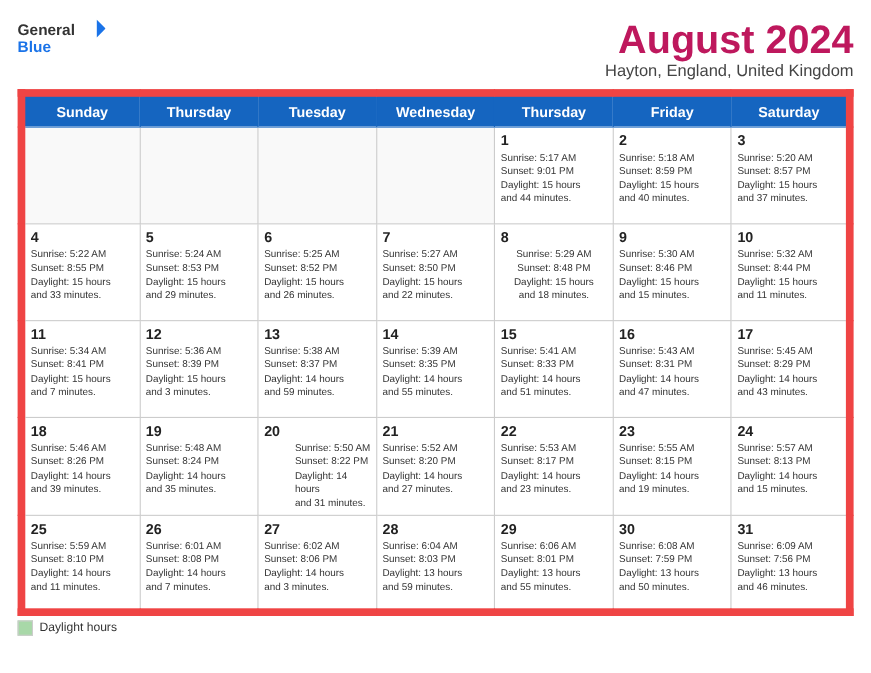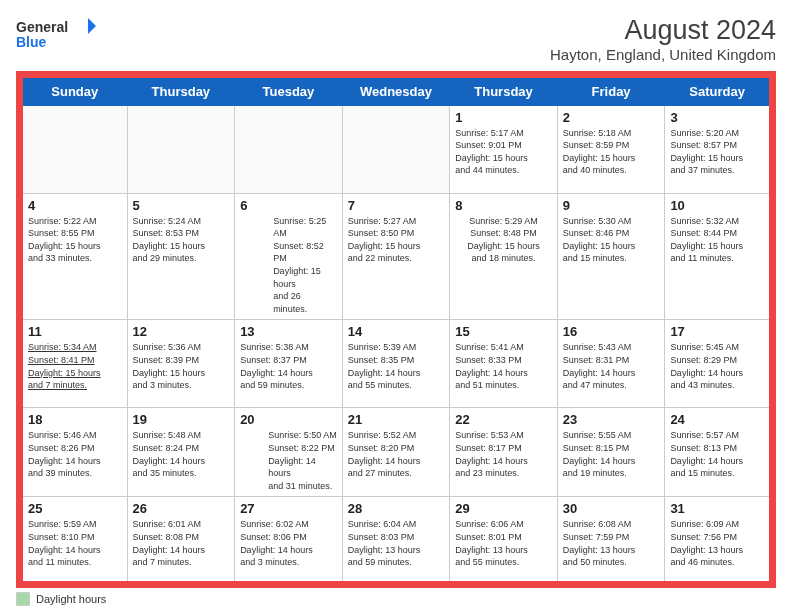--- a/index.html
+++ b/index.html
@@ -25,23 +25,23 @@
     }
     .logo {
       display: flex;
       align-items: center;
       gap: 4px;
     }
     .title-section {
       text-align: right;
     }
     .month-title {
-      font-size: 27px;
-      font-weight: normal;
-      color: #404040;
+      font-size: 36px;
+      font-weight: bold;
+      color: #be185d;
       line-height: 1.1;
     }
     .location {
       font-size: 15px;
       color: #444;
     }
     .calendar {
       flex: 1;
       border: 7px solid #ef4444;
       border-collapse: collapse;
@@ -164,21 +164,21 @@
           </td>
           <td>
             <span class="day-num">5</span>
             <div class="day-info" style="white-space: pre-line;">Sunrise: 5:24 AM
 Sunset: 8:53 PM
 Daylight: 15 hours
 and 29 minutes.</div>
           </td>
           <td>
             <span class="day-num">6</span>
-            <div class="day-info" style="white-space: pre-line; margin-left: 33px;">Sunrise: 5:25 AM
+            <div class="day-info" style="white-space: pre-line;">Sunrise: 5:25 AM
 Sunset: 8:52 PM
 Daylight: 15 hours
 and 26 minutes.</div>
           </td>
           <td>
             <span class="day-num">7</span>
             <div class="day-info" style="white-space: pre-line;">Sunrise: 5:27 AM
 Sunset: 8:50 PM
 Daylight: 15 hours
 and 22 minutes.</div>
@@ -201,21 +201,21 @@
             <span class="day-num">10</span>
             <div class="day-info" style="white-space: pre-line;">Sunrise: 5:32 AM
 Sunset: 8:44 PM
 Daylight: 15 hours
 and 11 minutes.</div>
           </td>
         </tr>
         <tr>
           <td>
             <span class="day-num">11</span>
-            <div class="day-info" style="white-space: pre-line; text-decoration: underline;">Sunrise: 5:34 AM
+            <div class="day-info" style="white-space: pre-line;">Sunrise: 5:34 AM
 Sunset: 8:41 PM
 Daylight: 15 hours
 and 7 minutes.</div>
           </td>
           <td>
             <span class="day-num">12</span>
             <div class="day-info" style="white-space: pre-line;">Sunrise: 5:36 AM
 Sunset: 8:39 PM
 Daylight: 15 hours
 and 3 minutes.</div>

